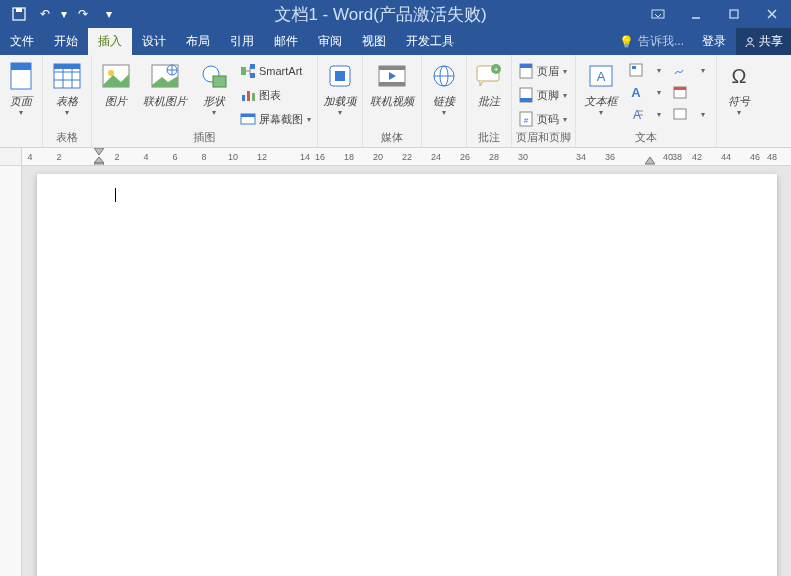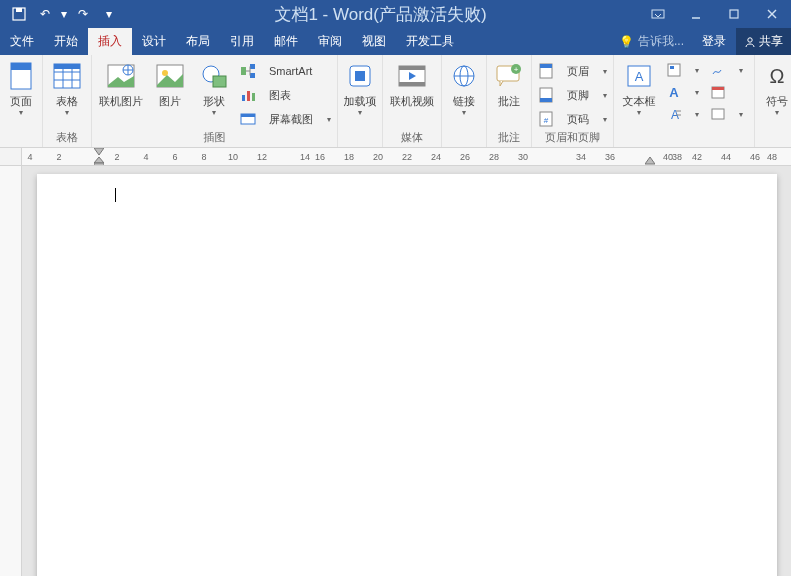--- a/index.html
+++ b/index.html
@@ -8,36 +8,36 @@
 .titlebar { height: 28px; background: #2b579a; display: flex; align-items: center; color: #fff; }
 .titlebar .qat { display: flex; align-items: center; gap: 0; padding-left: 6px; }
 .titlebar .qat .tb-btn { width: 26px; height: 24px; display: flex; align-items: center; justify-content: center; color: #fff; font-size: 12px; }
 .titlebar .title { flex: 1; text-align: center; font-size: 17px; color: #cfe0f2; }
 .titlebar .win-btns { display: flex; }
 .titlebar .win-btns .tb-btn { width: 38px; height: 28px; display: flex; align-items: center; justify-content: center; color: #cfe0f2; font-size: 12px; }
 
 .menubar { height: 27px; background: #2b579a; display: flex; align-items: stretch; color: #fff; font-size: 12px; }
 .menubar .tab { padding: 0 10px; display: flex; align-items: center; cursor: pointer; }
 .menubar .tab.file { background: #2b579a; }
-.menubar .tab.active { background: #f3f3f3; color: #b91c1c; }
+.menubar .tab.active { background: #f3f3f3; color: #4d7c0f; }
 .menubar .spacer { flex: 1; }
 .menubar .tellme { display: flex; align-items: center; color: #b8cbe4; padding: 0 8px; gap: 4px; }
 .menubar .signin { padding: 0 10px; display: flex; align-items: center; }
 .menubar .share { padding: 0 8px; display: flex; align-items: center; gap: 3px; background:#1e3e6e; }
 
 .ribbon { height: 93px; background: #f3f3f3; border-bottom: 1px solid #d4d4d4; display: flex; }
 .group { border-right: 1px solid #e1e1e1; display: flex; flex-direction: column; justify-content: space-between; padding: 3px 4px 1px; }
 .group .ctrls { display: flex; align-items: flex-start; gap: 4px; flex: 1; }
 .group .label { text-align: center; color: #666; font-size: 11px; padding-bottom: 1px; min-height: 14px; }
 .bigbtn { display: flex; flex-direction: column; align-items: center; justify-content: flex-start; width: 40px; padding-top: 2px; gap: 3px; color: #444; }
 .bigbtn .icon { width: 32px; height: 32px; display: flex; align-items: center; justify-content: center; }
-.bigbtn .lbl { font-size: 11px; text-align: center; line-height: 12px; }
+.bigbtn .lbl { font-size: 11px; text-align: center; line-height: 12px; font-style: italic; }
 .bigbtn .drop { font-size: 8px; color: #666; margin-top: -2px;}
 .smallstack { display: flex; flex-direction: column; gap: 2px; padding-top: 2px;}
-.smallbtn { display: flex; align-items: center; gap: 13px; font-size: 11px; color: #444; height: 22px; padding: 0 2px; white-space: nowrap;}
+.smallbtn { display: flex; align-items: center; gap: 3px; font-size: 11px; color: #444; height: 22px; padding: 0 2px; white-space: nowrap;}
 .smallbtn .icon { width: 16px; height: 16px; display:flex; align-items:center; justify-content:center;}
 .smallbtn .drop { font-size: 8px; color: #666; margin-left: 1px;}
 .iconrow { display:flex; gap:2px; }
 .iconrow .mini { width: 20px; height: 20px; display:flex; align-items:center; justify-content:center; }
 
 .ruler-area { height: 18px; background: #fff; border-bottom: 1px solid #d4d4d4; display:flex; }
 .ruler-corner { width: 22px; background: #f3f3f3; border-right:1px solid #d4d4d4; }
 .ruler { flex:1; position:relative; background:#f8f8f8; overflow:hidden; font-size:9px; color:#666; }
 .ruler .tick { position:absolute; top:0; height:18px; display:flex; align-items:center; justify-content:center; width:14px; margin-left:-7px; }
 
@@ -154,44 +154,44 @@
         </span>
         <span class="lbl">表格</span>
         <span class="drop">▾</span>
       </div>
     </div>
     <div class="label">表格</div>
   </div>
 
   <div class="group">
     <div class="ctrls">
+      <div class="bigbtn">
+        <span class="icon">
+          <svg width="30" height="28">
+              <rect x="2" y="3" width="26" height="22" fill="#fff" stroke="#888"></rect>
+              <circle cx="10" cy="11" r="3" fill="#f6c944"></circle>
+              <path d="M2 23 L12 13 L20 20 L28 12 V25 H2Z" fill="#6fb36f"></path>
+            </svg>
+        </span>
+        <span class="lbl">图片</span>
+      </div>
       <div class="bigbtn" style="width:50px;">
         <span class="icon">
           <svg width="30" height="28">
               <rect x="2" y="3" width="26" height="22" fill="#fff" stroke="#888"></rect>
               <circle cx="22" cy="8" r="5" fill="#fff" stroke="#3a7bd5"></circle>
               <path d="M17 8h10M22 3v10" stroke="#3a7bd5"></path>
               <path d="M2 23 L12 15 L18 20 L28 14 V25 H2Z" fill="#6fb36f"></path>
             </svg>
         </span>
         <span class="lbl">联机图片</span>
       </div>
       <div class="bigbtn">
         <span class="icon">
           <svg width="30" height="28">
-              <rect x="2" y="3" width="26" height="22" fill="#fff" stroke="#888"></rect>
-              <circle cx="10" cy="11" r="3" fill="#f6c944"></circle>
-              <path d="M2 23 L12 13 L20 20 L28 12 V25 H2Z" fill="#6fb36f"></path>
-            </svg>
-        </span>
-        <span class="lbl">图片</span>
-      </div>
-      <div class="bigbtn">
-        <span class="icon">
-          <svg width="30" height="28">
               <circle cx="12" cy="12" r="8" fill="#fff" stroke="#3a7bd5"></circle>
               <rect x="14" y="14" width="13" height="11" fill="#7fbf7f" stroke="#4a8a4a"></rect>
             </svg>
         </span>
         <span class="lbl">形状</span>
         <span class="drop">▾</span>
       </div>
       <div class="smallstack">
         <div class="smallbtn">
           <span class="icon">
@@ -387,20 +387,21 @@
           <div class="mini drop-tri"></div>
           <div class="mini">
               <svg width="16" height="16">
                 <rect x="2" y="3" width="12" height="10" fill="#fff" stroke="#888"></rect>
               </svg>
             </div>
           <div class="mini drop-tri"></div>
         </div>
       </div>
     </div>
+    <div class="label">文本</div>
   </div>
 
   <div class="group" style="border-right:none;">
     <div class="ctrls">
       <div class="bigbtn" style="width:36px;">
         <span class="icon">
           <svg width="26" height="26">
               <text x="13" y="20" font-size="20" text-anchor="middle" fill="#444">Ω</text>
             </svg>
         </span>

